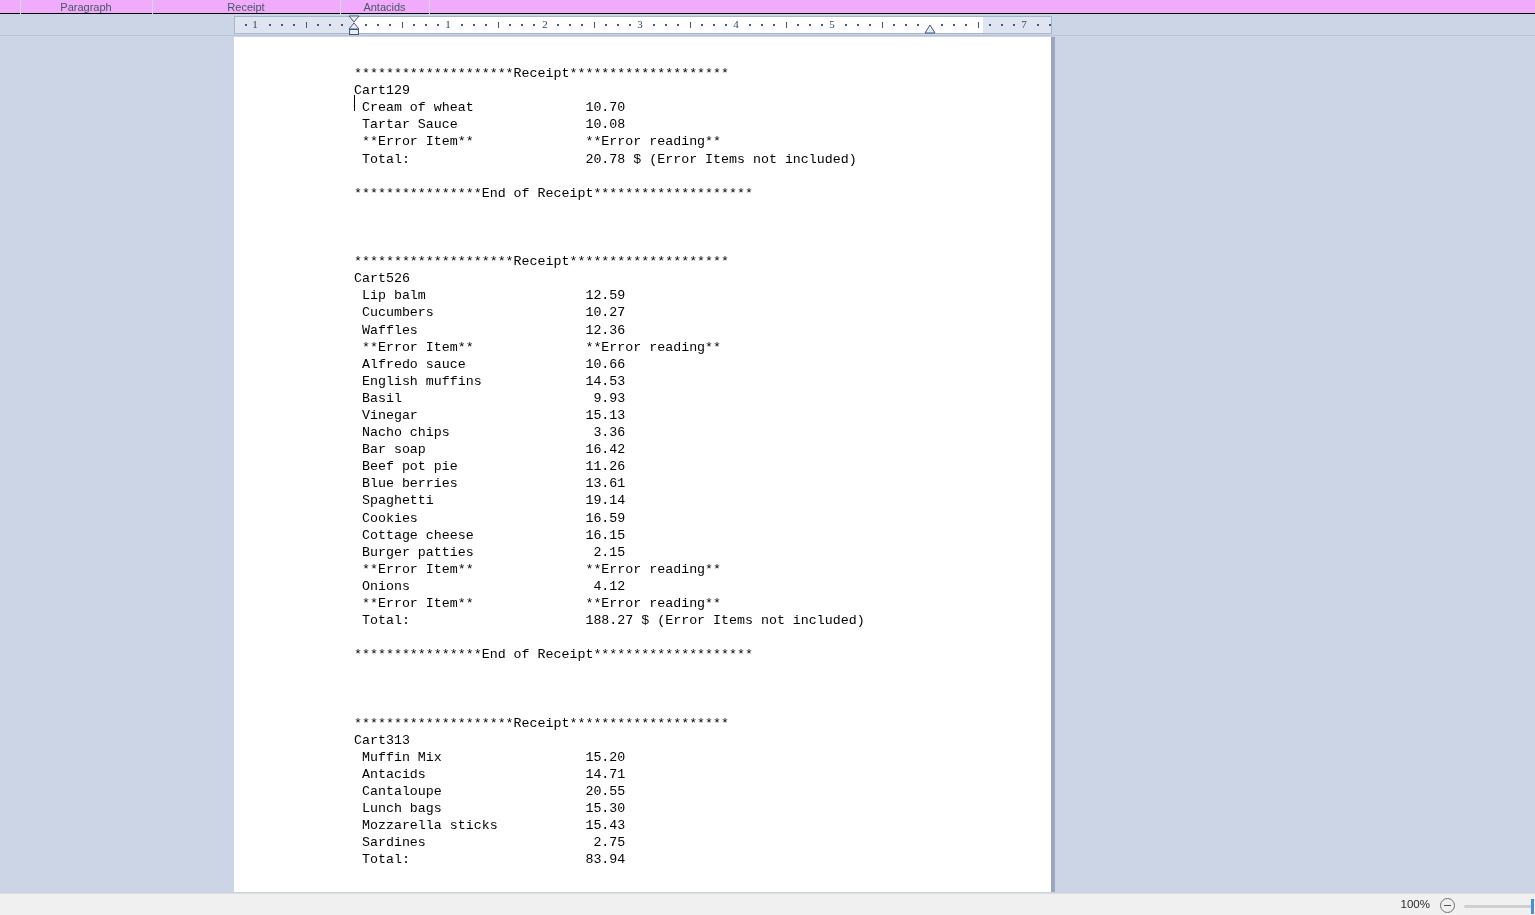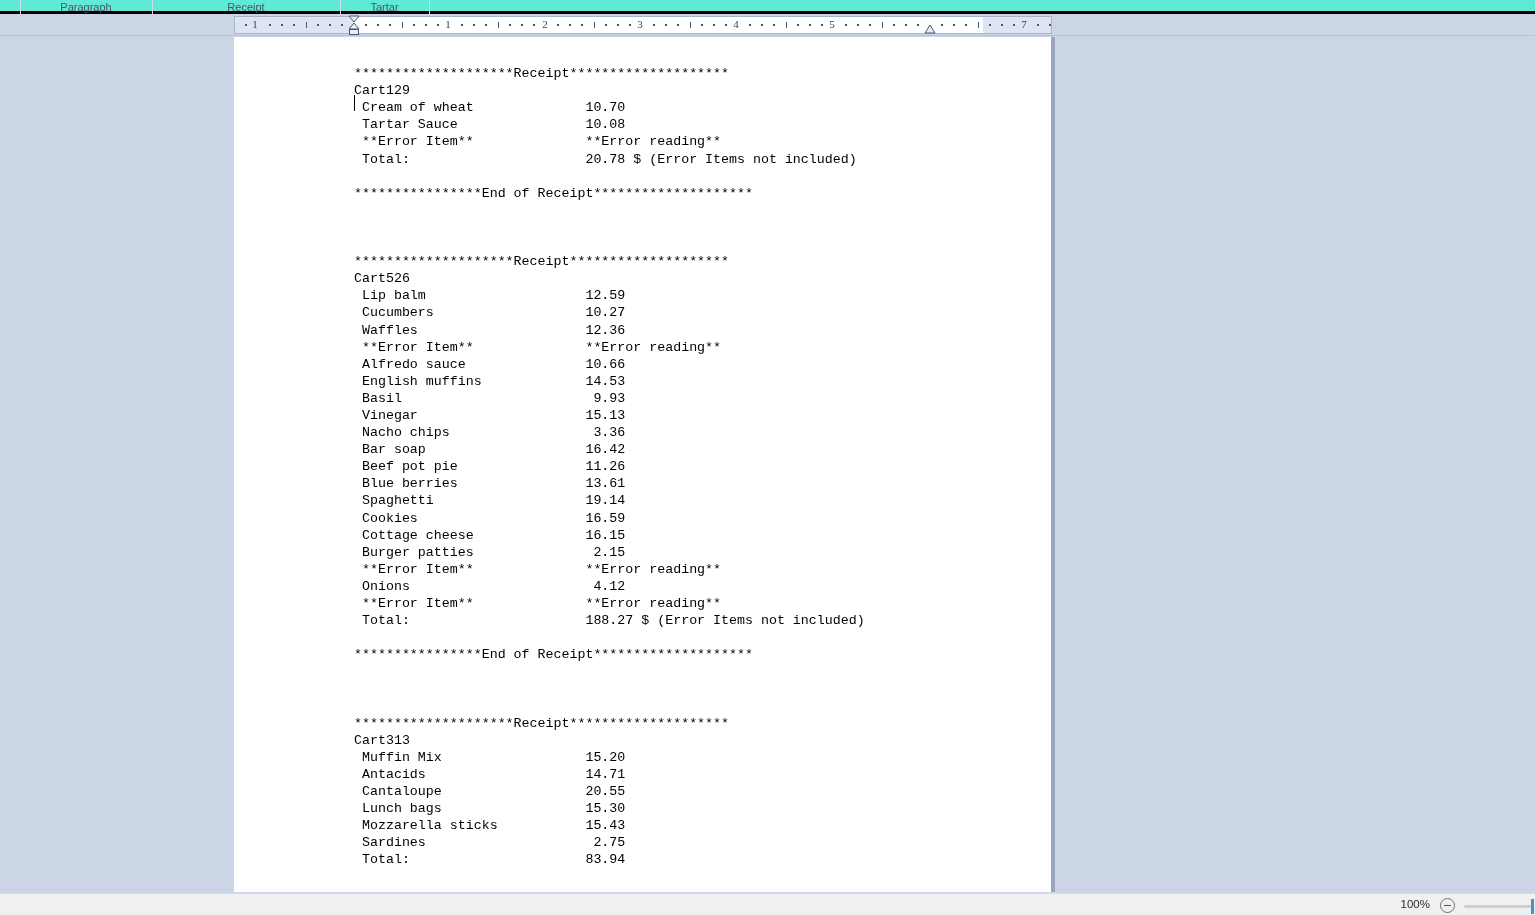--- a/index.html
+++ b/index.html
@@ -8,22 +8,22 @@
     margin: 0; padding: 0;
     width: 1535px; height: 915px;
     overflow: hidden;
     background: #ccd5e5;
     font-family: "Liberation Sans", sans-serif;
   }
 
   
   #ribbon-strip {
     position: absolute; left: 0; top: 0; width: 1535px; height: 14px;
-    background: #5eead4;
-    border-bottom: 3px solid #000000;
+    background: #f0abfc;
+    border-bottom: 1px solid #000000;
   }
   .ribbon-group {
     position: absolute; top: 0; height: 14px;
     display: flex; align-items: center; justify-content: center;
     font-size: 11px; color: #4a5565;
     font-family: "Liberation Sans", sans-serif;
     white-space: nowrap;
   }
   .ribbon-div {
     position: absolute; top: 0; width: 1px; height: 14px;
@@ -131,21 +131,21 @@
   <div class="ribbon-div" style="left:340px"></div>
   <div class="ribbon-div" style="left:429px"></div>
 
   <div class="ribbon-group" style="left:20px;width:132px">
     <span>Paragraph</span>
   </div>
   <div class="ribbon-group" style="left:152px;width:188px">
     <span>Receipt</span>
   </div>
   <div class="ribbon-group" style="left:340px;width:89px">
-    <span>Tartar</span>
+    <span>Antacids</span>
   </div>
 </div>
 
 <div id="ruler-band">
   <div id="ruler">
     <div id="ruler-inner"></div>
     <div id="ruler-ticks">
         <div class="rtick dot" style="left: 10px;"></div>
         <div class="rtick dot" style="left: 34px;"></div>
         <div class="rtick dot" style="left: 46px;"></div>

